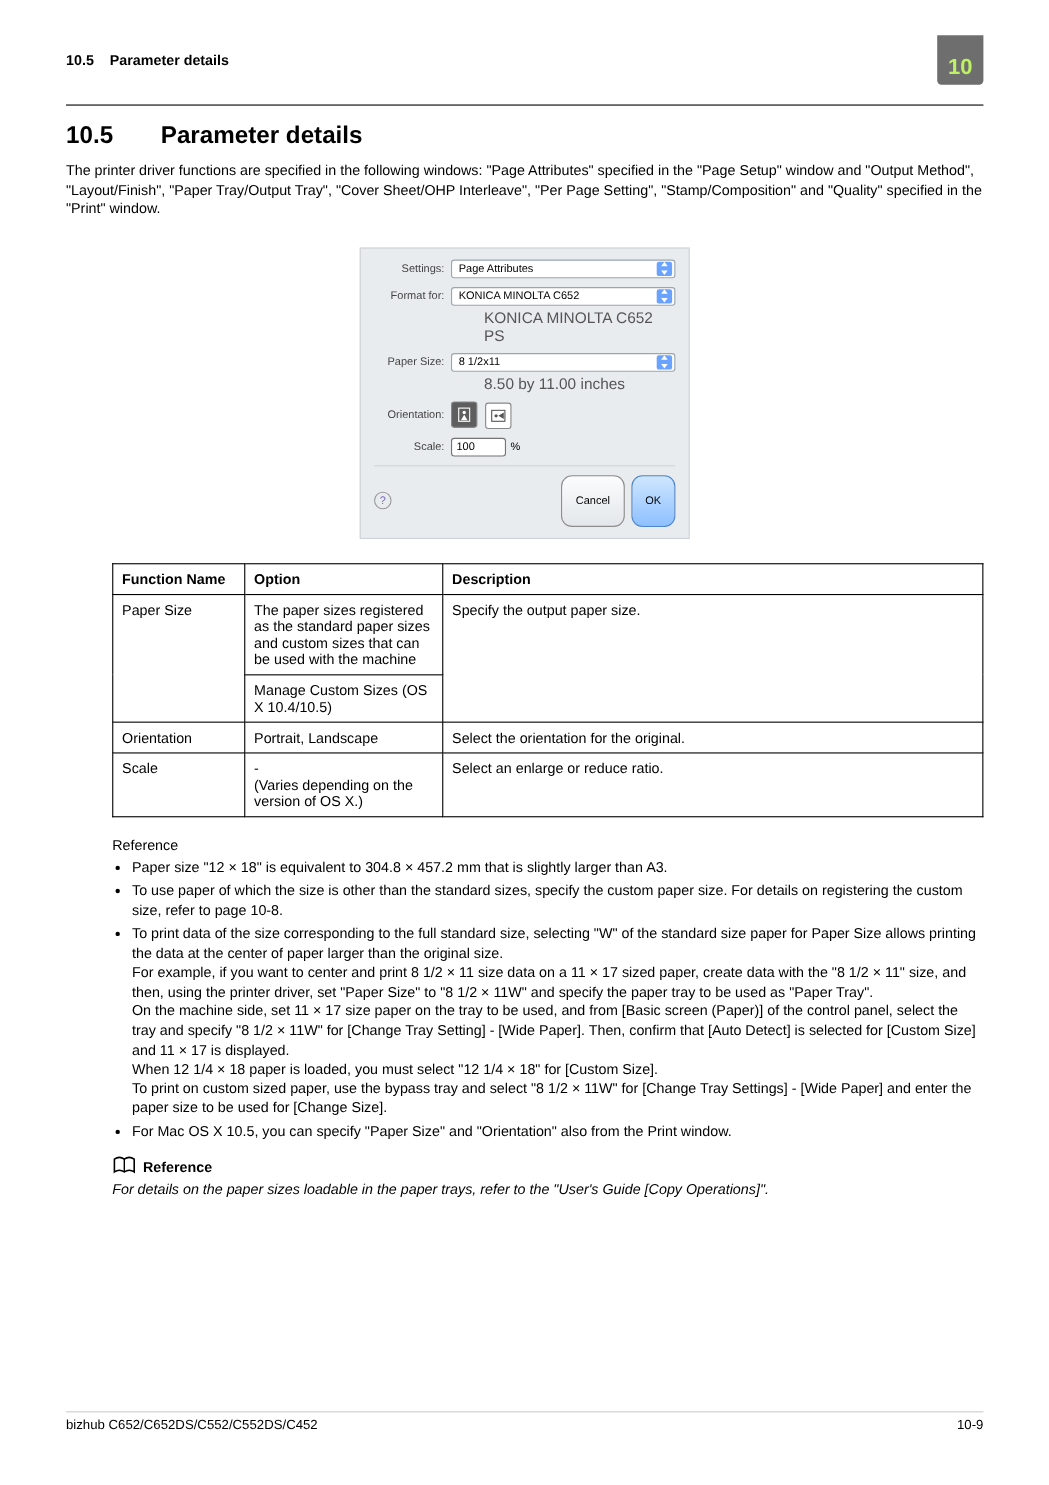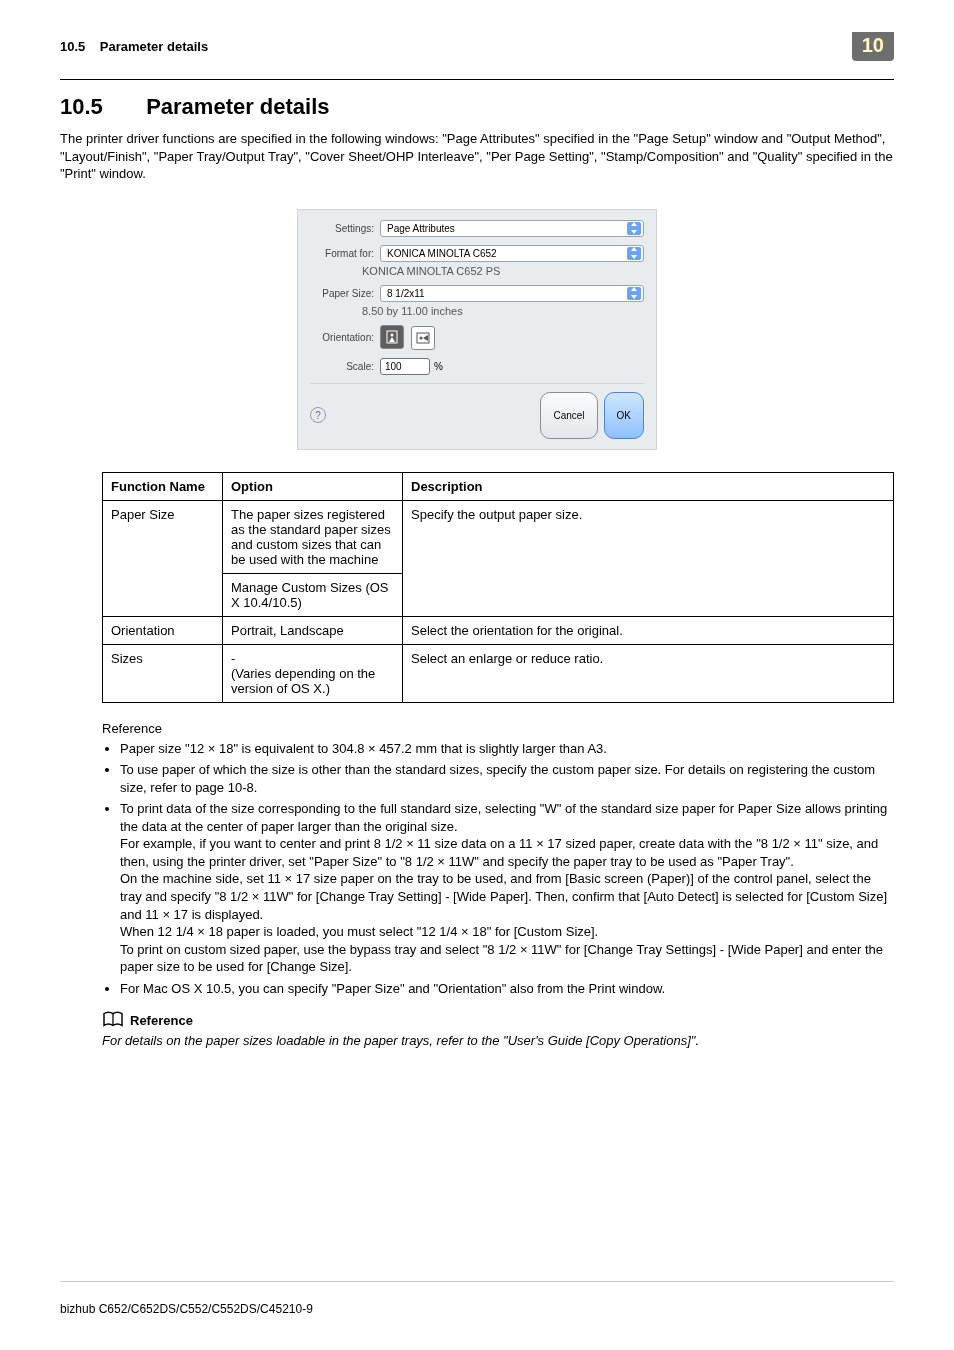--- a/index.html
+++ b/index.html
@@ -21,24 +21,24 @@
     align-items: center;
     margin-bottom: 18px;
   }
   .top-bar .left {
     flex: 1;
     font-weight: bold;
     font-size: 13px;
   }
   .top-bar .chip {
     background: #6e6e6e;
-    color: #fef9c3;
+    color: #bef264;
     font-weight: bold;
     font-size: 20px;
-    padding: 2px 10px 4px 10px;
+    padding: 18px 10px 4px 10px;
     border-radius: 0 0 4px 4px;
   }
   .rule { border: none; border-top: 1px solid #000; margin: 0 0 14px 0; }
   h1.section {
     font-size: 22px;
     font-weight: bold;
     margin: 0 0 10px 0;
   }
   h1.section .num { display:inline-block; width: 80px; }
   .indent1 { margin-left: 42px; }
@@ -48,21 +48,21 @@
     font-size: 16px;
     font-weight: bold;
     margin: 0 0 8px 0;
   }
   h2.sub .num { display:inline-block; width: 80px; color:#3a5fad; }
   .body-text { margin: 0 0 16px 0; }
 
   
   .dlg-wrap { display:flex; justify-content:center; margin: 8px 0 22px 0; }
   .dlg {
-    width: 360px;
+    width: 300px;
     border: 1px solid #cdd3d8;
     background: #e9ecef;
     font-size: 10px;
     padding: 10px 12px 10px 12px;
   }
   .dlg-row { display:flex; align-items:center; margin-bottom: 8px; }
   .dlg-label { width: 70px; text-align:right; padding-right: 6px; color:#444; }
   .dlg-select {
     flex:1;
     background:#fff;
@@ -70,21 +70,21 @@
     border-radius:3px;
     padding: 2px 18px 2px 6px;
     position:relative;
   }
   .dlg-select .arrows {
     position:absolute; right:2px; top:1px; bottom:1px;
     width:14px; background:#6aa2ff; border-radius:2px;
     display:flex; flex-direction:column; align-items:center; justify-content:center;
   }
   .arrows svg { display:block; }
-  .subnote { font-size:11px; color:#555; margin-left:52px; margin-top:-5px; margin-bottom:8px;}
+  .subnote { font-size:14px; color:#555; margin-left:100px; margin-top:-5px; margin-bottom:8px;}
   .orient-btn {
     width: 24px; height: 24px; background:#fff; border:1px solid #888; border-radius:3px;
     margin-right:4px; display:inline-flex; align-items:center; justify-content:center;
   }
   .orient-btn.sel { background:#5e5e5e; color:#fff; }
   .scale-box { width:50px; background:#fff; border:1px solid #737373; border-radius:3px; padding:2px 4px;}
   .dlg-sep { border-top:1px solid #cfd4d9; margin: 8px 0; }
   .dlg-buttons { display:flex; justify-content:flex-end; align-items:center; gap:6px; }
   .dlg-help {
     width:16px; height:16px; border:1px solid #9a9a9a; border-radius:50%;
@@ -111,23 +111,23 @@
 
   .ref-title { margin: 0 0 4px 0; }
   ul.bullets { margin: 0 0 14px 18px; padding:0; }
   ul.bullets li { margin-bottom: 4px; line-height:1.35; }
 
   .ref-block { display:flex; align-items:center; gap:6px; margin: 6px 0 4px 0; font-weight:bold; }
   .ref-block svg { width:22px; height:18px; }
   .ref-text { font-style: italic; margin:0; }
 
   .footer {
-    position:absolute; left:60px; right:60px; bottom:4px;
-    display:flex; justify-content:flex-start; font-size:12px;
-    border-top: 1px solid #ccc; padding-top: 20px;
+    position:absolute; left:60px; right:60px; bottom:18px;
+    display:flex; justify-content:space-between; font-size:12px;
+    border-top: 1px solid #ccc; padding-top: 4px;
   }
 </style>
 </head>
 <body>
 
 <div class="page">
 
   <div class="top-bar">
     <div class="left">
       <span>10.5</span>
@@ -237,21 +237,21 @@
         </tr>
         <tr>
           <td>Manage Custom Sizes (OS X 10.4/10.5)</td>
         </tr>
         <tr>
           <td>Orientation</td>
           <td>Portrait, Landscape</td>
           <td>Select the orientation for the original.</td>
         </tr>
         <tr>
-          <td>Sizes</td>
+          <td>Scale</td>
           <td style="white-space:pre-line">-
 (Varies depending on the version of OS X.)</td>
           <td>Select an enlarge or reduce ratio.</td>
         </tr>
       </tbody>
     </table>
 
     <p class="ref-title">Reference</p>
     <ul class="bullets">
       <li style="white-space:pre-line">Paper size "12 × 18" is equivalent to 304.8 × 457.2 mm that is slightly larger than A3.</li>

